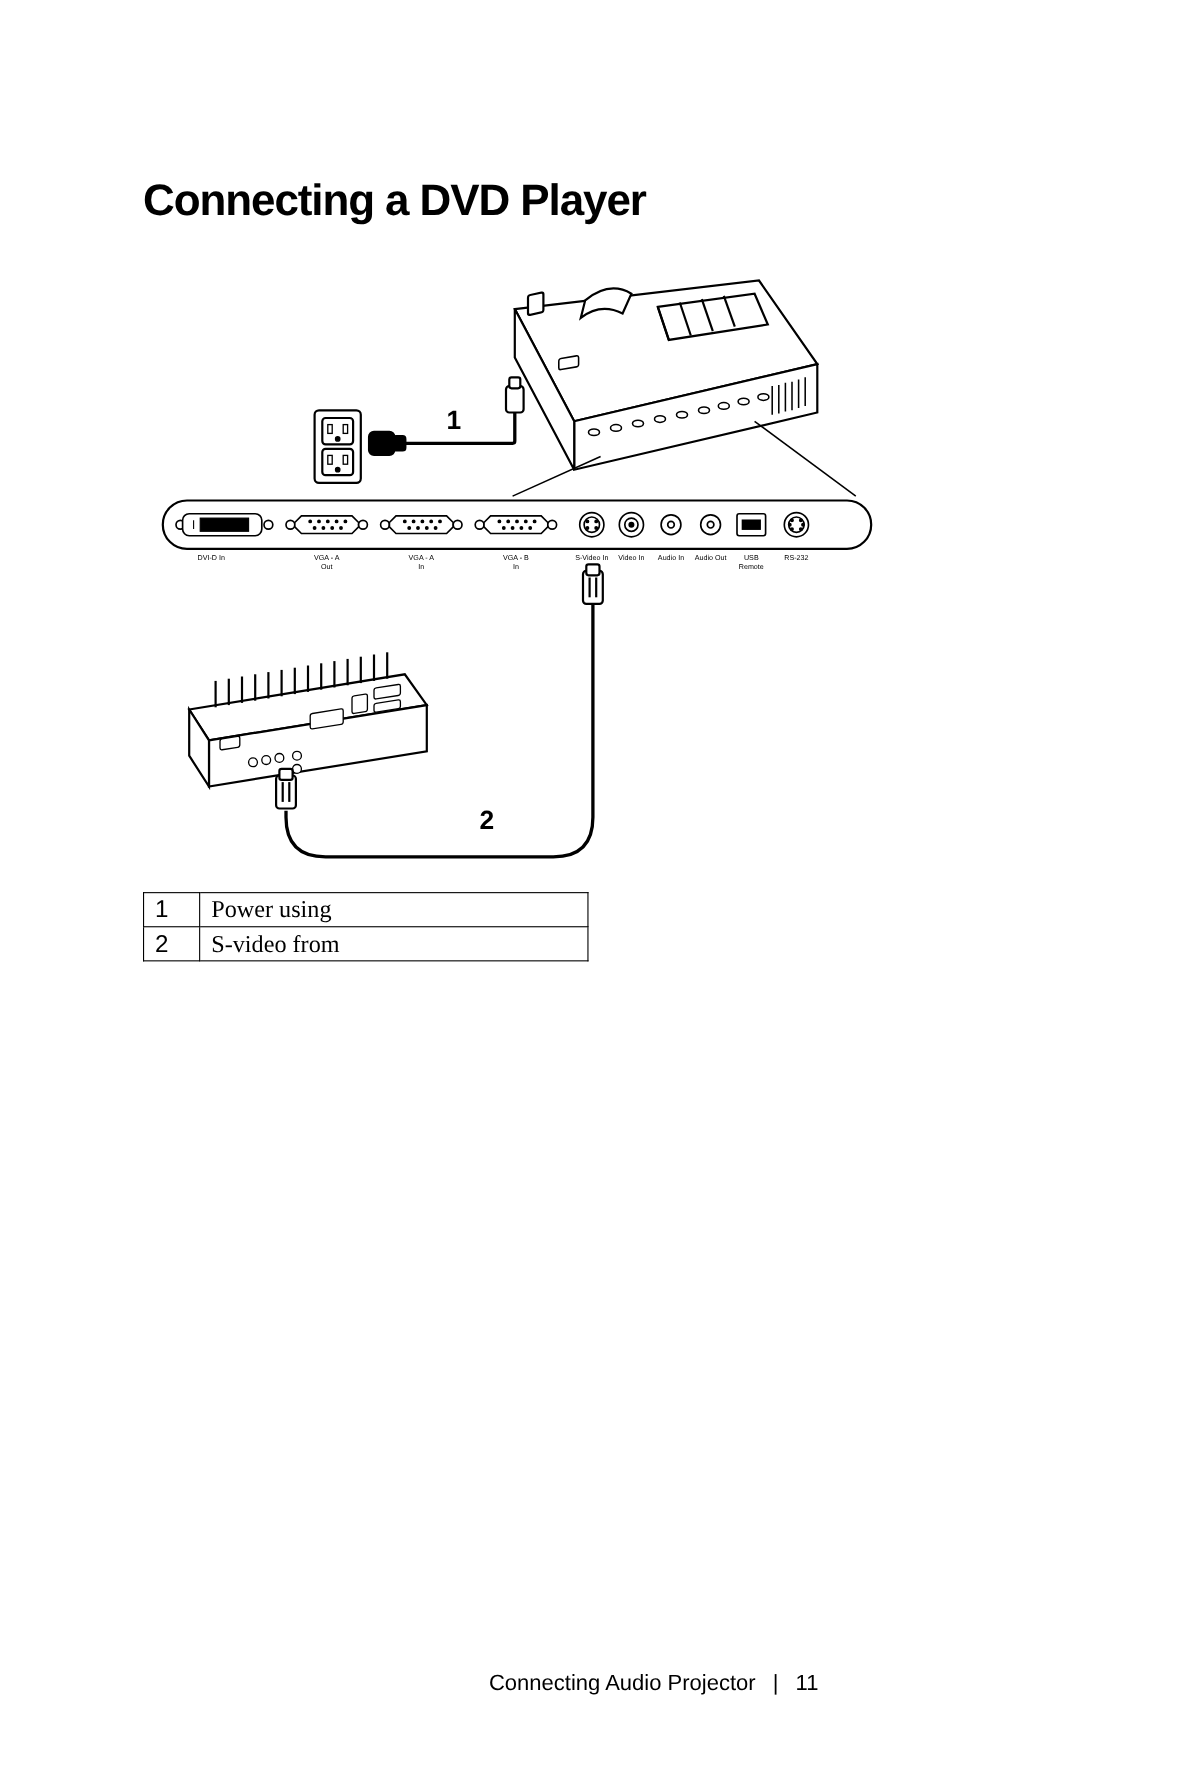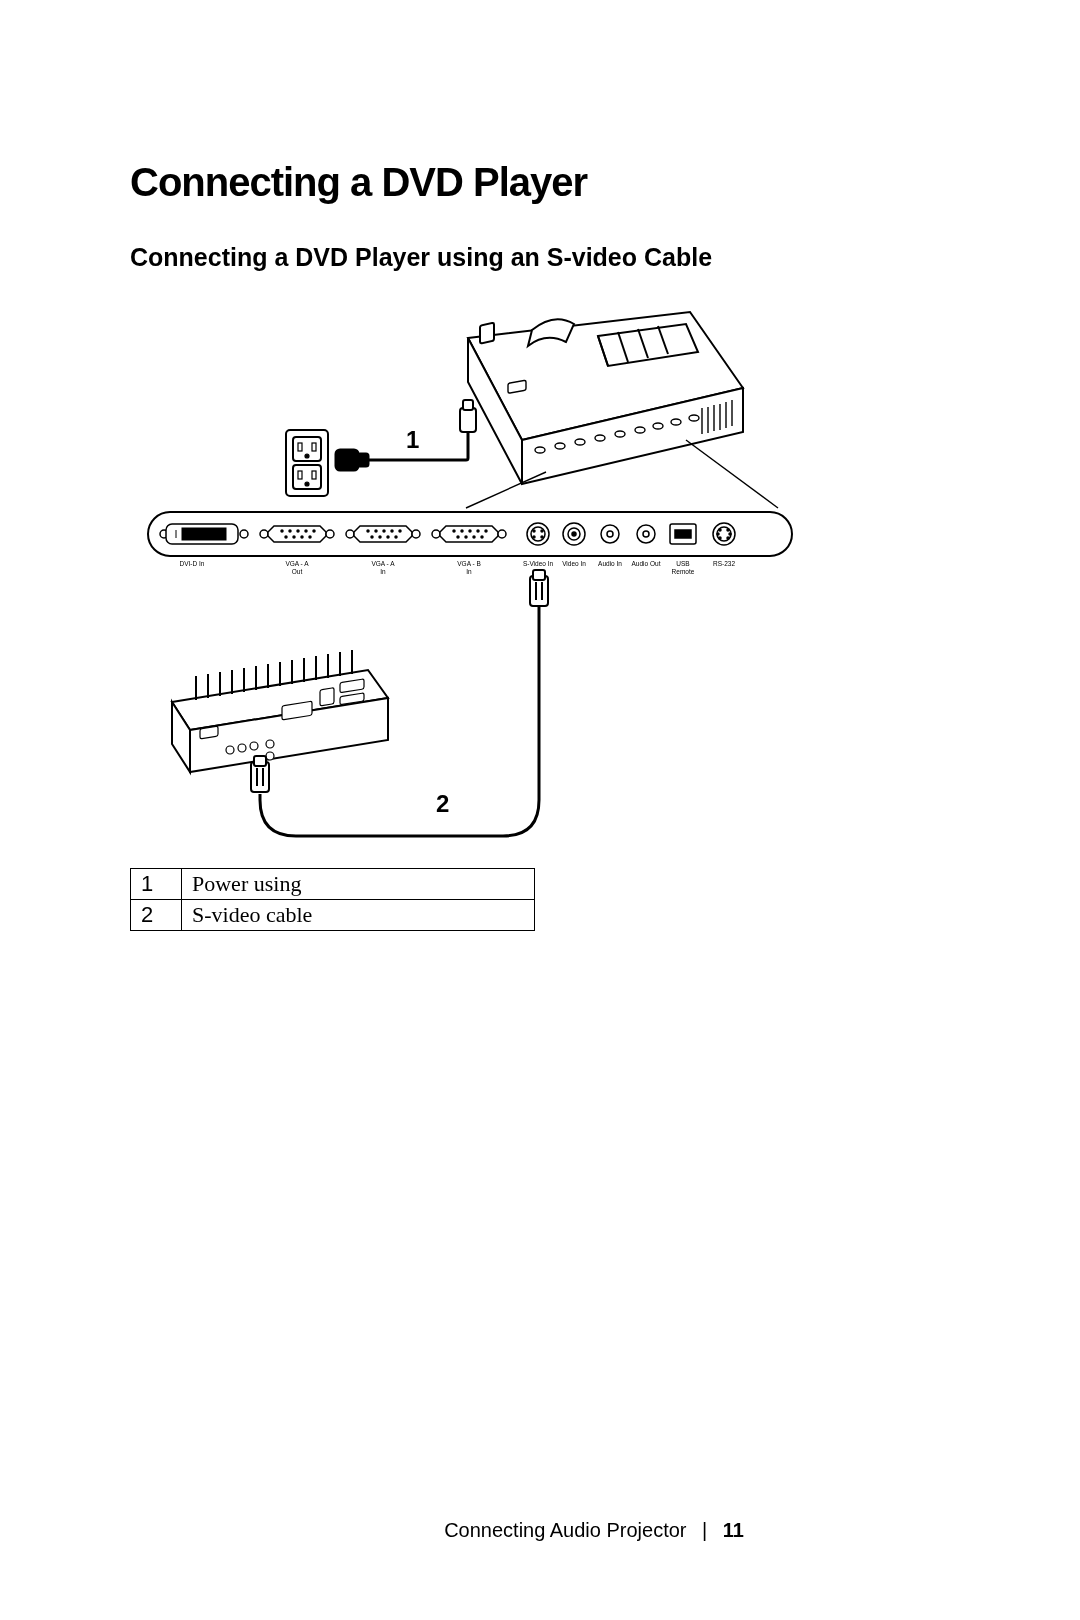--- a/index.html
+++ b/index.html
@@ -79,42 +79,41 @@
   .note-text .note-label { font-weight: 700; }
 
   .footer {
     position: absolute;
     bottom: 78px;
     right: 120px;
     font-size: 20px;
     font-family: Arial, sans-serif;
   }
   .footer .sep { margin: 0 10px; color:#000; }
-  .footer .pn { font-weight: 700; }
+  .footer .pn { font-weight: 400; }
 
   .callout {
     position: absolute;
     font-weight: 700;
     font-family: "Arial Narrow", Arial, sans-serif;
     font-size: 24px;
   }
   .port-label {
     font-family: Arial, sans-serif;
     font-size: 6.5px;
     text-align: center;
     fill: #000;
   }
 </style>
 </head>
 <body>
 
 <div class="page">
 
   <h1 class="title">Connecting a DVD Player</h1>
-  <h2 class="subtitle">Connecting a DVD Player using an S-video Cable</h2>
 
   <div class="figure">
     <svg viewBox="0 0 680 548" width="680" height="548" xmlns="http://www.w3.org/2000/svg">
 
       <g stroke="#000" fill="#fff" stroke-width="2">
 
         <polygon points="338,38 560,12 613,88 392,140"></polygon>
 
         <polygon points="338,38 560,12 560,12 338,38" fill="none" stroke="none"></polygon>
 
@@ -376,21 +375,21 @@
   </div>
 
   <table class="legend">
     <tbody>
         <tr>
       <td class="num">1</td>
       <td class="lbl">Power using</td>
     </tr>
     <tr>
       <td class="num">2</td>
-      <td class="lbl">S-video cable</td>
+      <td class="lbl">S-video from</td>
     </tr>
   </tbody>
     </table>
 
 
   <div class="footer">
     <span>Connecting Audio Projector</span>
     <span class="sep">|</span>
     <span class="pn">11</span>
   </div>

